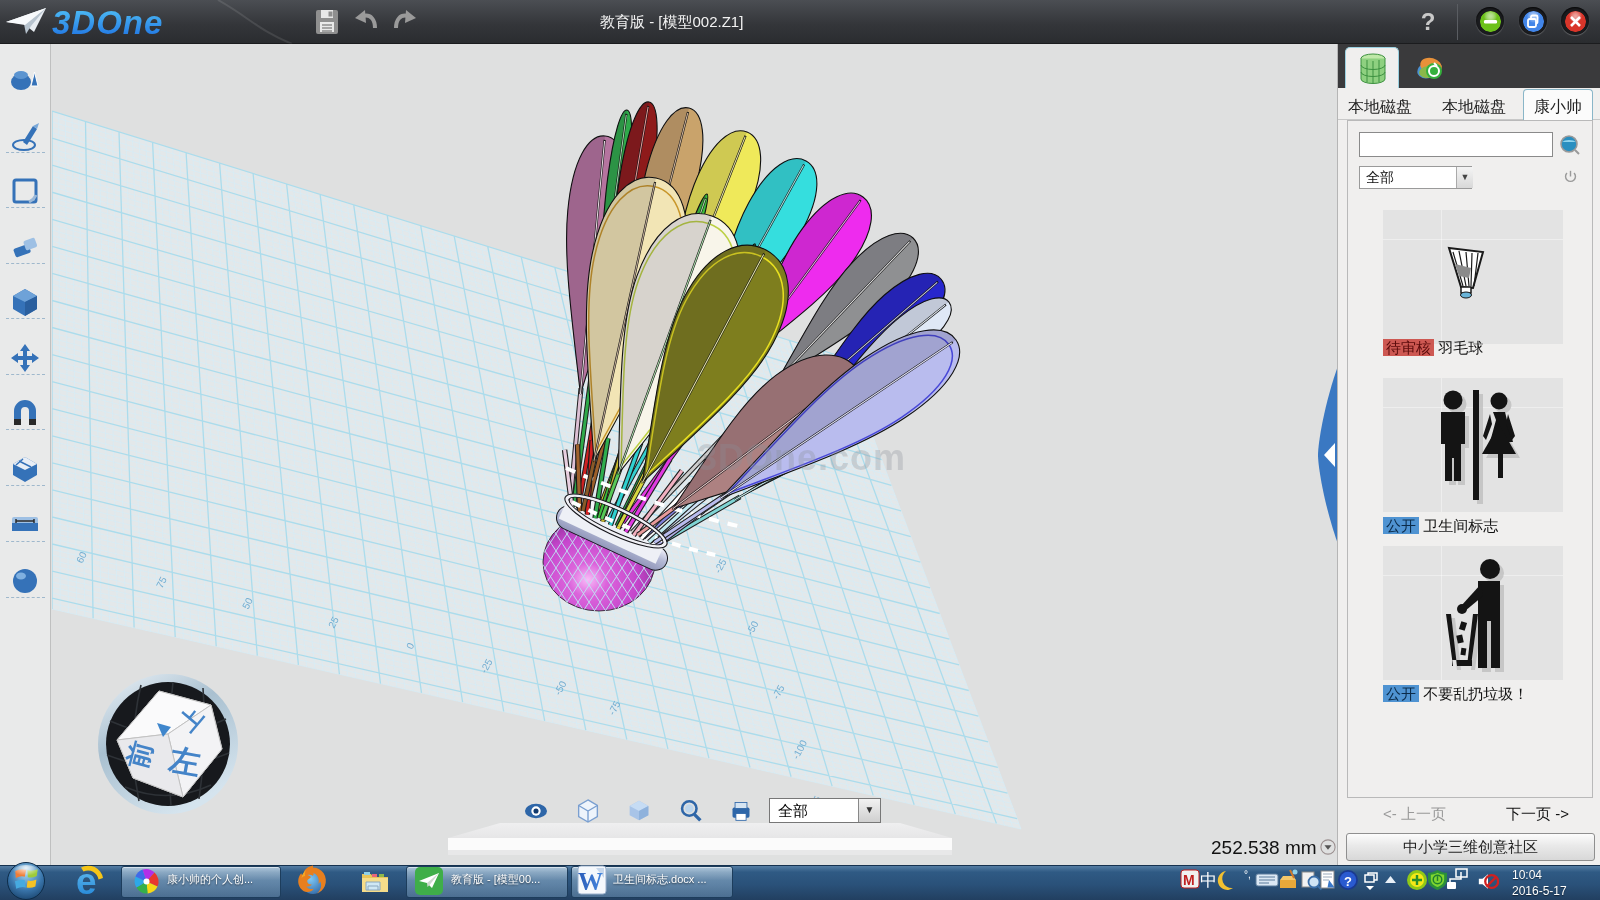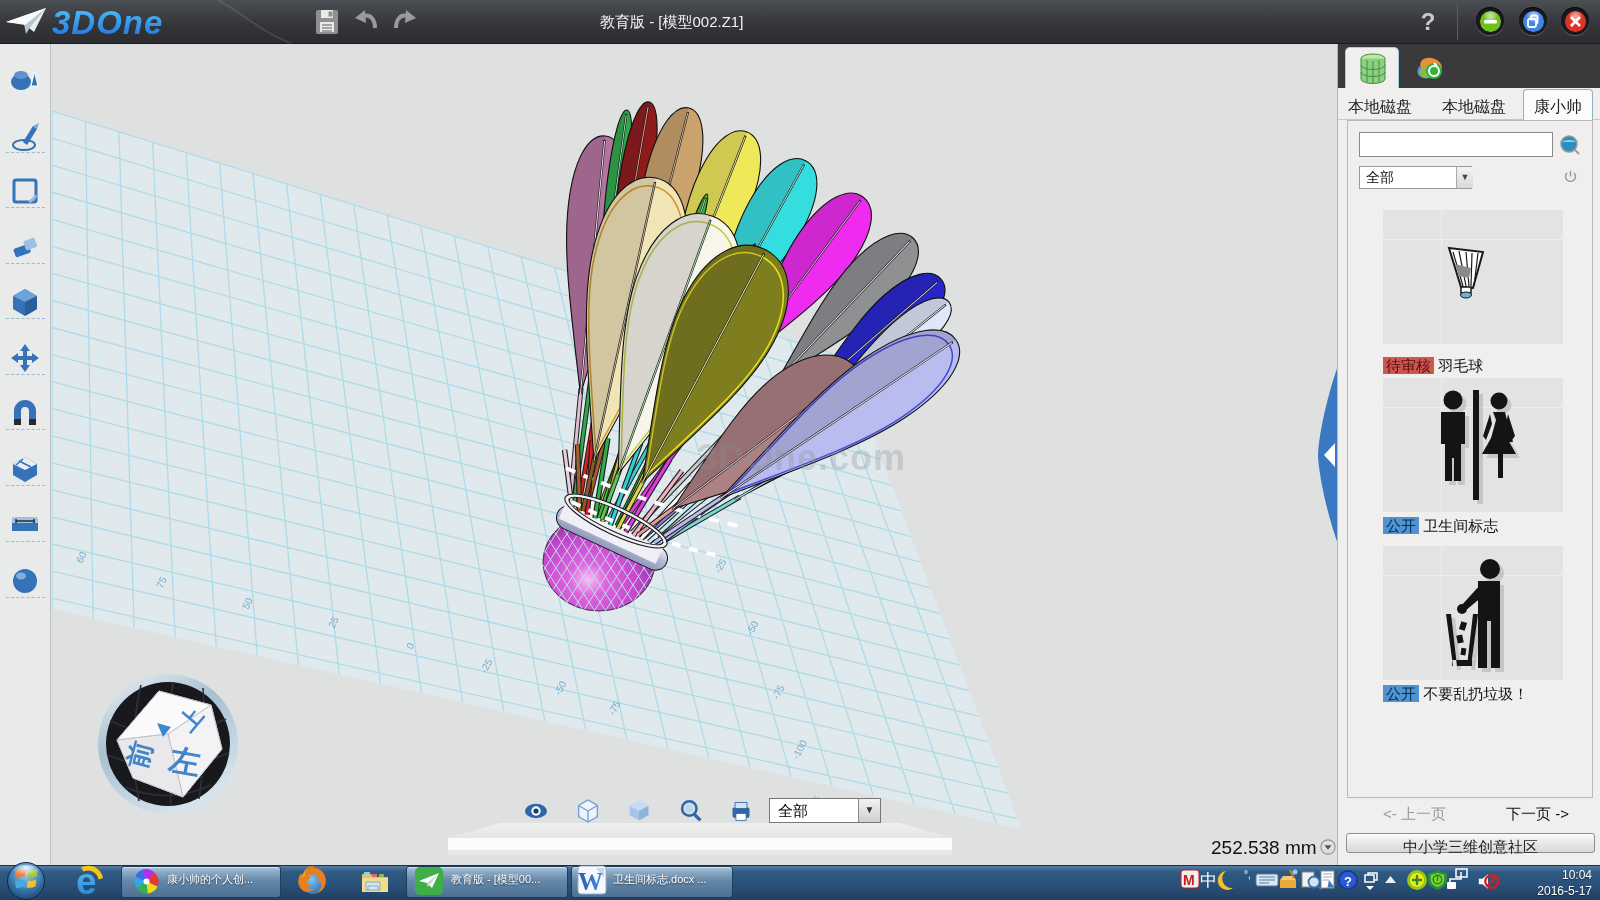--- a/index.html
+++ b/index.html
@@ -26,26 +26,26 @@
 #rsearch{left:21px;top:88px;width:194px;height:25px;background:#fff;border:1px solid #8a8a8a}
 #rcombo{left:21px;top:122px;width:113px;height:23px;background:#fff;border:1px solid #9a9a9a;font-size:14px;color:#111;line-height:21px;padding-left:6px}
 #rcombobtn{left:96px;top:0px;width:17px;height:21px;background:linear-gradient(#f4f4f4,#d8d8d8);border-left:1px solid #aaa;color:#444;font-size:9px;text-align:center;line-height:21px}
 .thumb{left:45px;width:180px;height:134px;background:linear-gradient(#e3e3e3,#e3e3e3),#e3e3e3;position:absolute}
 .thumb:before{content:"";position:absolute;left:0;top:22%;width:100%;height:1px;background:rgba(255,255,255,0.4)}
 .thumb:after{content:"";position:absolute;left:32%;top:0;width:1px;height:100%;background:rgba(255,255,255,0.4)}
 .lblrow{left:45px;height:17px;font-size:15px;color:#111}
 .badge-r{background:#cd5852;color:#5a0c0c;padding:0 3px}
 .badge-b{background:#4f93d2;color:#0b2b4a;padding:0 3px}
 #rpage{left:0;top:761px;width:304px;height:30px;font-size:15px}
-#rbtn{left:8px;top:789px;width:249px;height:20px;background:linear-gradient(#fcfcfc,#e9e9e9 45%,#d8d8d8);border:1px solid #8f8f8f;border-radius:3px;text-align:center;line-height:26px;font-size:15px;color:#222}
+#rbtn{left:8px;top:789px;width:249px;height:28px;background:linear-gradient(#fcfcfc,#e9e9e9 45%,#d8d8d8);border:1px solid #8f8f8f;border-radius:3px;text-align:center;line-height:26px;font-size:15px;color:#222}
 
 #taskbar{left:0;top:865px;width:1600px;height:35px;background:linear-gradient(#557da3,#2f5a84 18%,#2a5179 55%,#223f60);border-top:1px solid #16324f}
 .tbtn{top:866px;height:32px;border:1px solid #1d3d5c;border-radius:3px;background:linear-gradient(rgba(225,240,250,0.65),rgba(170,200,225,0.45) 45%,rgba(125,165,200,0.45));box-shadow:inset 0 1px 0 rgba(255,255,255,0.5)}
 .tbtxt{color:#fff;font-size:11px;text-shadow:0 1px 2px rgba(0,0,0,0.6);white-space:nowrap}
-#clock{right:8px;top:867px;width:80px;text-align:right;color:#fff;font-size:12px;line-height:16px;text-shadow:0 1px 1px rgba(0,0,0,0.5)}
+#clock{right:8px;top:867px;width:80px;text-align:left;color:#fff;font-size:12px;line-height:16px;text-shadow:0 1px 1px rgba(0,0,0,0.5)}
 
 #mmlabel{left:1211px;top:837px;font-size:19px;color:#111}
 #combo2{left:769px;top:798px;width:112px;height:25px;background:#fff;border:1px solid #777;font-size:15px;line-height:23px;padding-left:8px}
 #combo2btn{position:absolute;right:0;top:0;width:22px;height:23px;background:linear-gradient(#f2f2f2,#cfcfcf);border-left:1px solid #888;text-align:center;line-height:21px;font-size:10px;color:#333}
 #wmark{left:697px;top:437px;font-size:36px;font-weight:bold;color:#8a9098;opacity:0.30;letter-spacing:1px}
 </style></head>
 <body>
 <div id="root">
 <div id="titlebar" class="abs"></div>
 <svg class="abs" style="left:0;top:0" width="1600" height="44" viewBox="0 0 1600 44">
@@ -557,21 +557,21 @@
 <div class="thumb abs" style="top:166px"></div>
 <svg class="abs" style="left:103px;top:200px" width="50" height="60" viewBox="0 0 50 60">
 <g stroke="#1a1a1a" fill="#fff">
           <path d="M8 4 L42 8 L32 44 L20 43 Z" stroke-width="2"></path>
 <path d="M12 8 L22 42 M18 7 L25 42 M25 8 L28 42 M31 9 L30 42 M37 9 L33 42" stroke-width="1.2" fill="none"></path>
 <path d="M14 20 L30 24 L28 34 L18 32 Z" fill="#8a8a8a" stroke="none"></path>
 <rect x="20" y="43" width="10" height="6" fill="#fff" stroke-width="1.5"></rect>
           <ellipse cx="25" cy="51" rx="5.5" ry="3" fill="#6ab4d8"></ellipse>
         </g>
       </svg>
-<div class="lblrow abs" style="top:313px"><span class="badge-r">待审核</span>&nbsp;羽毛球</div>
+<div class="lblrow abs" style="top:295px"><span class="badge-r">待审核</span>&nbsp;羽毛球</div>
 <div class="thumb abs" style="top:334px"></div>
 <svg class="abs" style="left:95px;top:344px" width="90" height="118" viewBox="0 0 90 118">
 <g fill="#bfbfbf" opacity="0.8" transform="translate(4 4)">
 <circle cx="20" cy="12" r="9.5"></circle>
 <path d="M8 24 h24 v32 h-4 v37 h-7 V70 h-2 v23 h-7 V56 h-4 Z"></path>
 <rect x="40" y="2" width="6" height="110"></rect>
 <circle cx="66" cy="13" r="8.5"></circle>
 <path d="M66 36 L83 66 H49 Z"></path>
 </g>
 <g fill="#141414">

